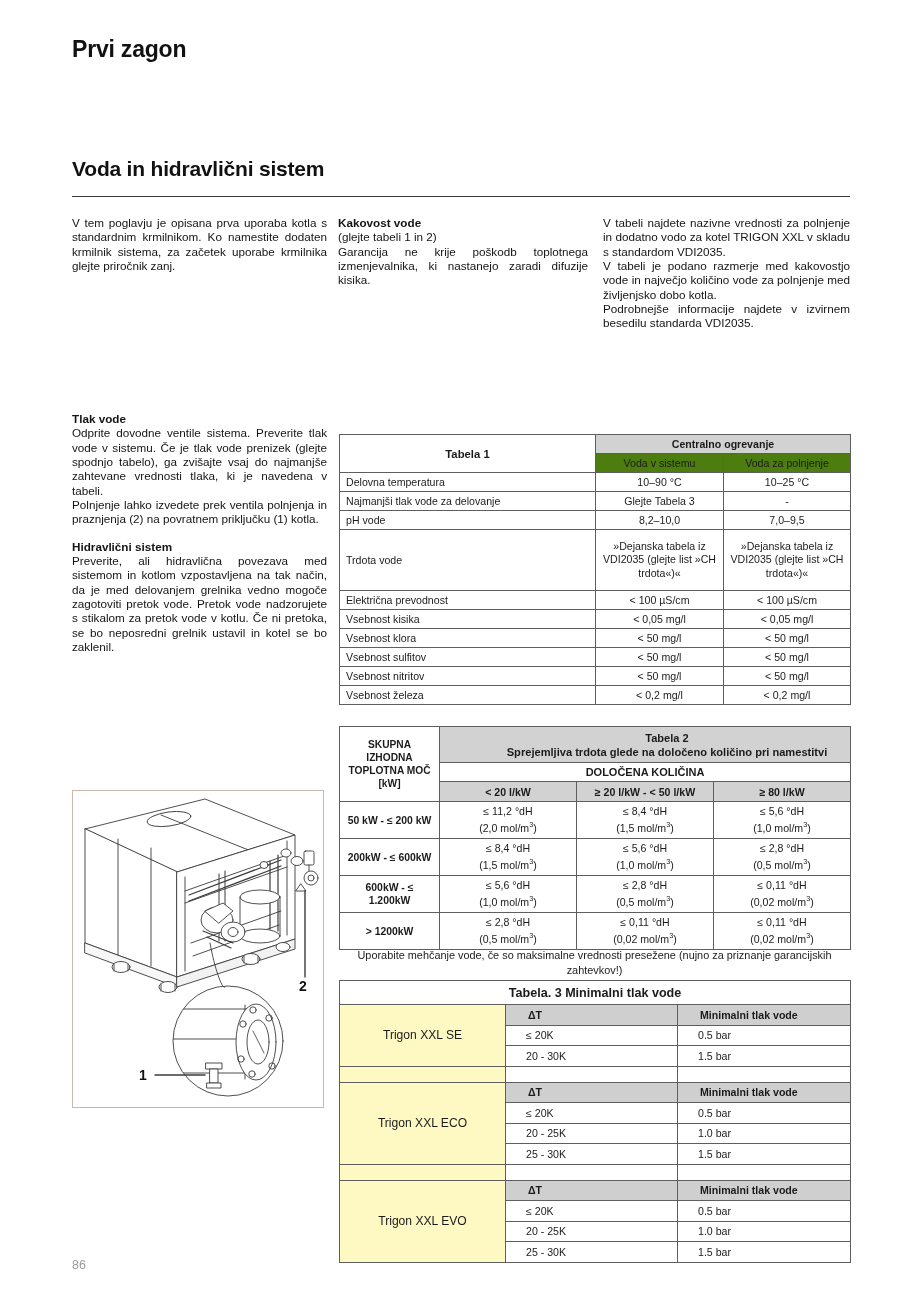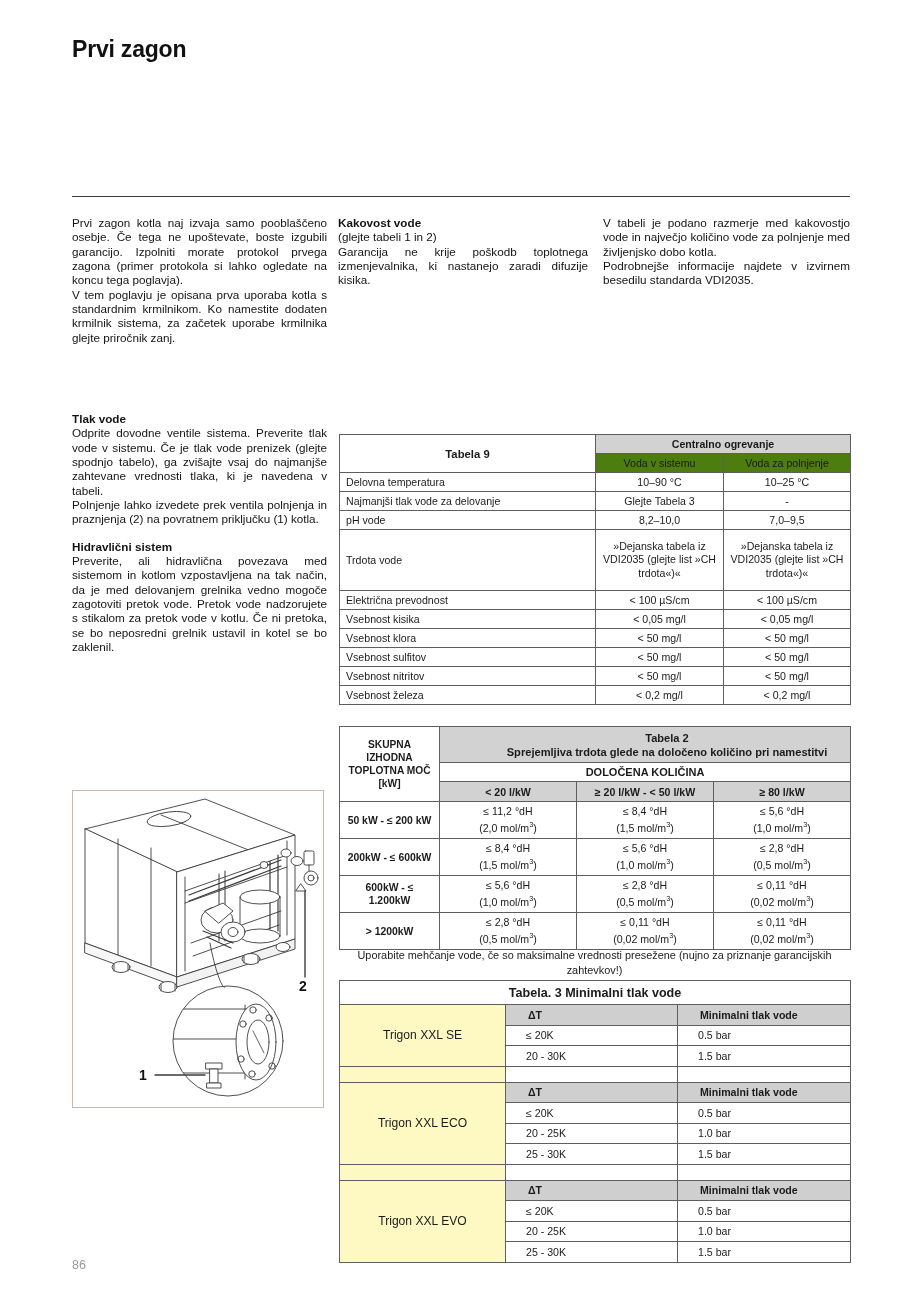--- a/index.html
+++ b/index.html
@@ -216,58 +216,59 @@
     box-sizing: border-box;
   }
   .figure svg { display: block; }
 </style>
 </head>
 <body>
 
 <div class="page">
 
   <div class="chapter-title">Prvi zagon</div>
+  <div class="section-title">Voda in hidravlični sistem</div>
   <div class="rule"></div>
   <div class="page-number">86</div>
 
   <div class="col col-1">
-    <p>Prvi zagon kotla naj izvaja samo pooblaščeno osebje. Če tega ne upoštevate, boste izgubili garancijo. Izpolniti morate protokol prvega zagona (primer protokola si lahko ogledate na koncu tega poglavja).</p>
     <p>V tem poglavju je opisana prva uporaba kotla s standardnim krmilnikom. Ko namestite dodaten krmilnik sistema, za začetek uporabe krmilnika glejte priročnik zanj.</p>
   </div>
 
   <div class="col col-1b">
     <p class="hd">Tlak vode</p>
     <p>Odprite dovodne ventile sistema. Preverite tlak vode v sistemu. Če je tlak vode prenizek (glejte spodnjo tabelo), ga zvišajte vsaj do najmanjše zahtevane vrednosti tlaka, ki je navedena v tabeli.</p>
     <p>Polnjenje lahko izvedete prek ventila polnjenja in praznjenja (2) na povratnem priključku (1) kotla.</p>
     <div class="gap"></div>
     <p class="hd">Hidravlični sistem</p>
     <p>Preverite, ali hidravlična povezava med sistemom in kotlom vzpostavljena na tak način, da je med delovanjem grelnika vedno mogoče zagotoviti pretok vode. Pretok vode nadzorujete s stikalom za pretok vode v kotlu. Če ni pretoka, se bo neposredni grelnik ustavil in kotel se bo zaklenil.</p>
   </div>
 
   <div class="col col-2">
     <p class="hd">Kakovost vode</p>
     <p>(glejte tabeli 1 in 2)</p>
     <p>Garancija ne krije poškodb toplotnega izmenjevalnika, ki nastanejo zaradi difuzije kisika.</p>
   </div>
 
   <div class="col col-3">
+    <p>V tabeli najdete nazivne vrednosti za polnjenje in dodatno vodo za kotel TRIGON XXL v skladu s standardom VDI2035.</p>
     <p>V tabeli je podano razmerje med kakovostjo vode in največjo količino vode za polnjenje med življenjsko dobo kotla.</p>
     <p>Podrobnejše informacije najdete v izvirnem besedilu standarda VDI2035.</p>
   </div>
 
   <div class="t1-wrap">
     <table id="table1">
       <colgroup>
           <col style="width:256px">
           <col style="width:128px">
           <col style="width:127px">
         </colgroup>
       <tbody>
         <tr>
-          <td class="t1name" rowspan="2">Tabela 9</td>
+          <td class="t1name" rowspan="2">Tabela 1</td>
           <td class="hgrp" colspan="2">Centralno ogrevanje</td>
         </tr>
         <tr>
           <td class="hsub">Voda v sistemu</td>
           <td class="hsub">Voda za polnjenje</td>
         </tr>
 
         <tr>
           <td class="lbl">Delovna temperatura</td>
           <td class="val">10–90 °C</td>

